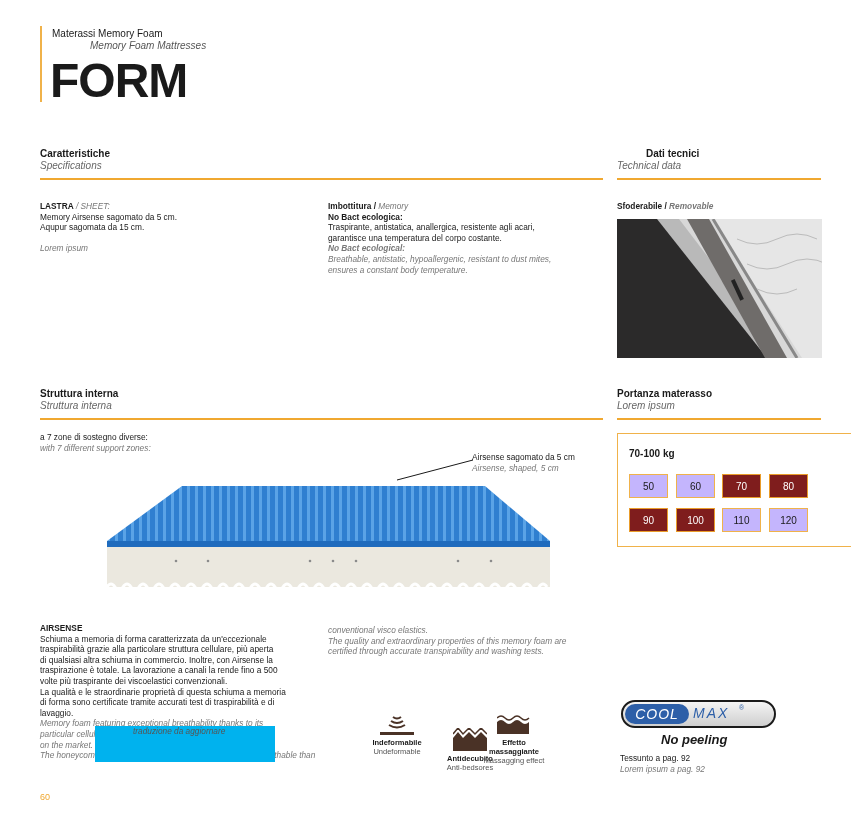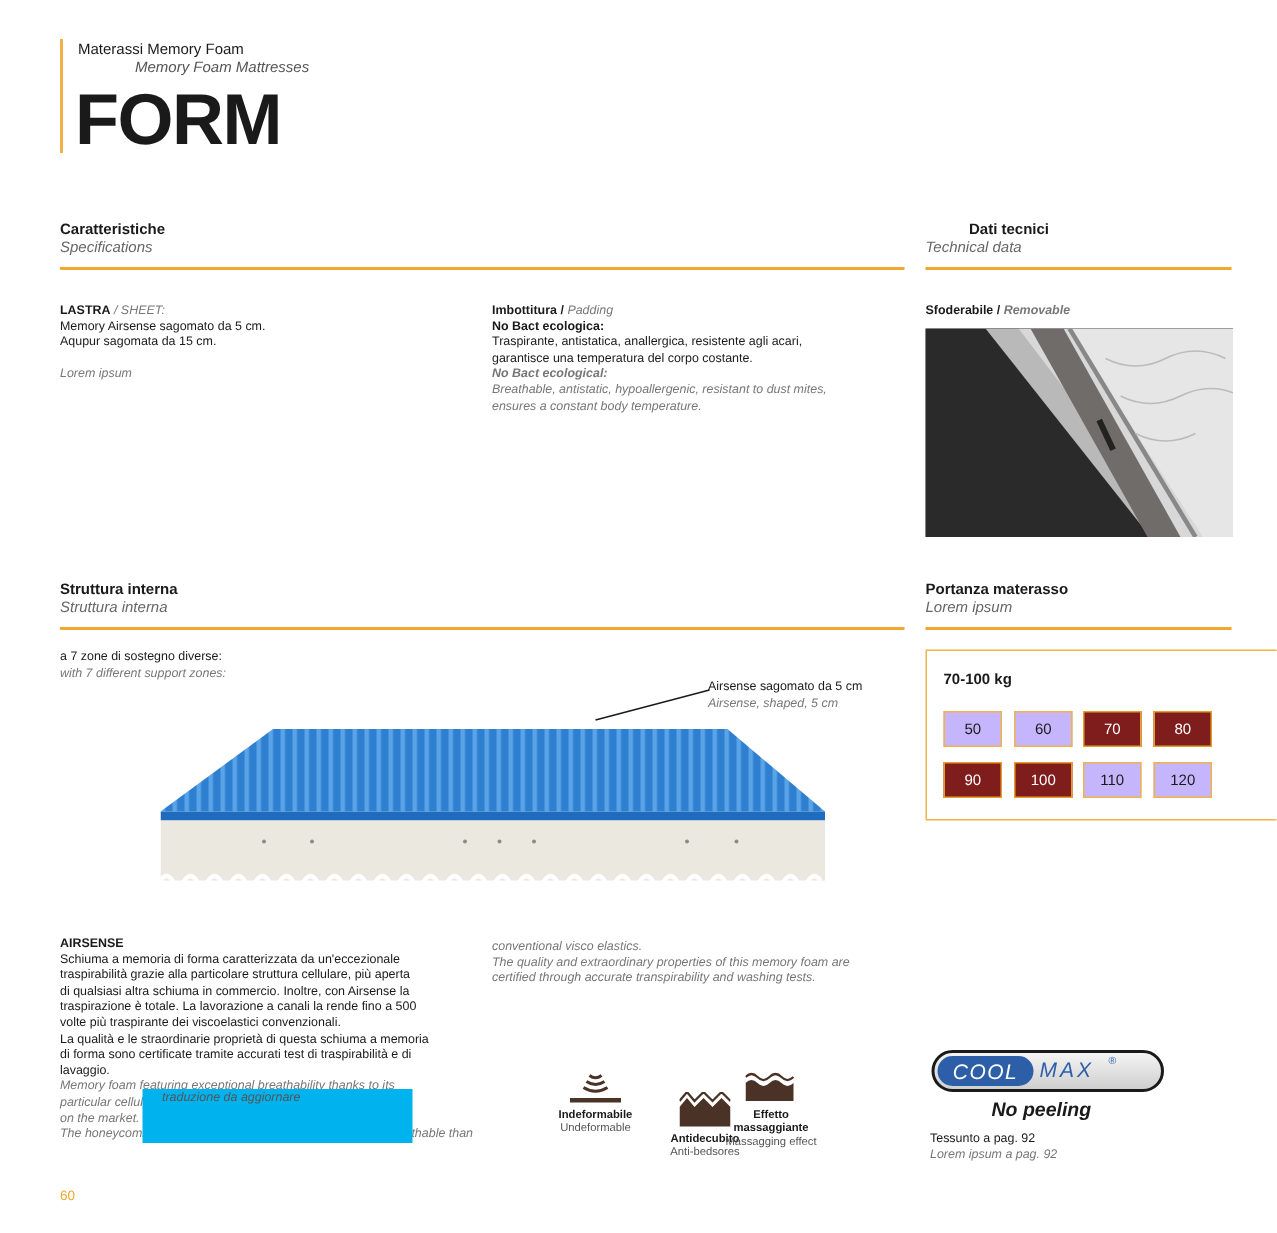--- a/index.html
+++ b/index.html
@@ -38,21 +38,21 @@
 <div class="rule" style="left:40px;top:178px;width:563px;"></div>
 
 <div class="abs txt" style="left:40px;top:201px;">
   <div><span class="b">LASTRA</span> <span class="it">/ SHEET:</span></div>
   <div>Memory Airsense sagomato da 5 cm.</div>
   <div>Aqupur sagomata da 15 cm.</div>
   <div class="it" style="margin-top:10px;">Lorem ipsum</div>
 </div>
 
 <div class="abs txt" style="left:328px;top:201px;">
-  <div><span class="b">Imbottitura /</span> <span class="it">Padding</span></div>
+  <div><span class="b">Imbottitura /</span> <span class="it">Memory</span></div>
   <div class="b">No Bact ecologica:</div>
   <div>Traspirante, antistatica, anallergica, resistente agli acari,</div>
   <div>garantisce una temperatura del corpo costante.</div>
   <div class="it b">No Bact ecological:</div>
   <div class="it">Breathable, antistatic, hypoallergenic, resistant to dust mites,</div>
   <div class="it">ensures a constant body temperature.</div>
 </div>
 
 <div class="abs sec-h" style="left:617px;top:148px;padding-left:29px;">Dati tecnici</div>
 <div class="abs sec-s" style="left:617px;top:160px;">Technical data</div>
@@ -133,21 +133,21 @@
   <div>volte più traspirante dei viscoelastici convenzionali.</div>
   <div>La qualità e le straordinarie proprietà di questa schiuma a memoria</div>
   <div>di forma sono certificate tramite accurati test di traspirabilità e di</div>
   <div>lavaggio.</div>
   <div class="it">Memory foam featuring exceptional breathability thanks to its</div>
   <div class="it">particular cellular structure, more open than any other foam</div>
   <div class="it">on the market. With Airsense transpiration is complete.</div>
   <div class="it">The honeycomb processing makes it up to 500 times more breathable than</div>
 </div>
 <div class="redact">
-  <div class="txt it" style="color:#555;padding-left:13px;">traduzione da aggiornare</div>
+  <div class="txt it" style="color:#555;padding-left:2px;margin-left:36px;">traduzione da aggiornare</div>
 </div>
 <div class="abs txt it" style="left:328px;top:625px;">
   <div>conventional visco elastics.</div>
   <div>The quality and extraordinary properties of this memory foam are</div>
   <div>certified through accurate transpirability and washing tests.</div>
 </div>
 
 <div class="feat" style="left:368px;top:712px;width:58px;">
   <svg width="34" height="24" viewBox="0 0 34 24">
     <path d="M11 9 q6 4 12 0 M13 5 q4 3 8 0 M9 13 q8 5 16 0" stroke="#4a3226" stroke-width="2" fill="none"></path>

